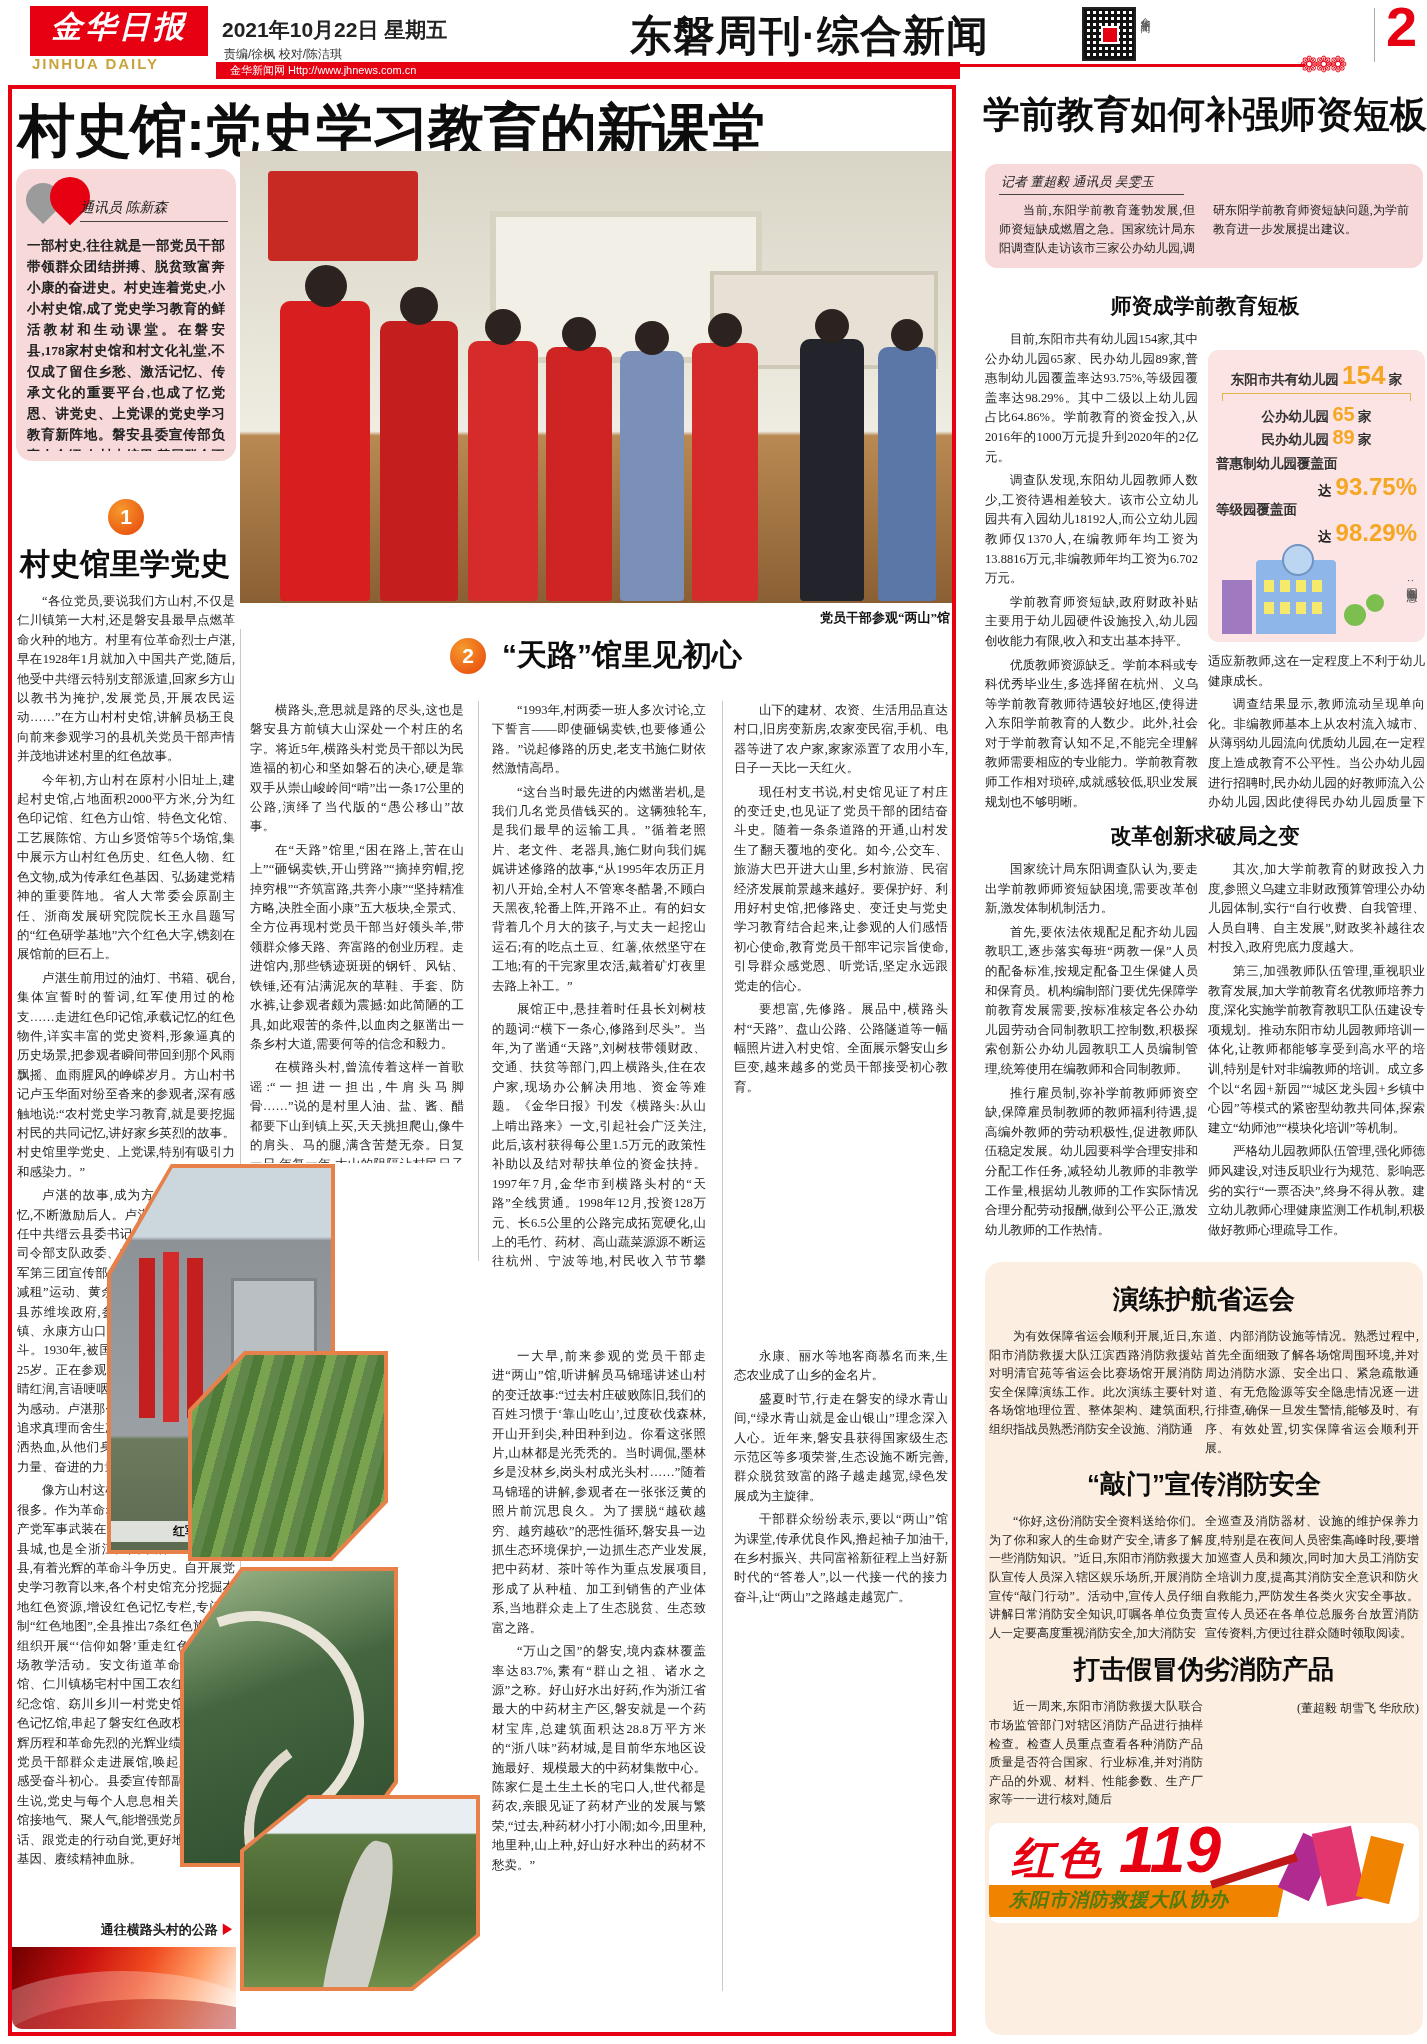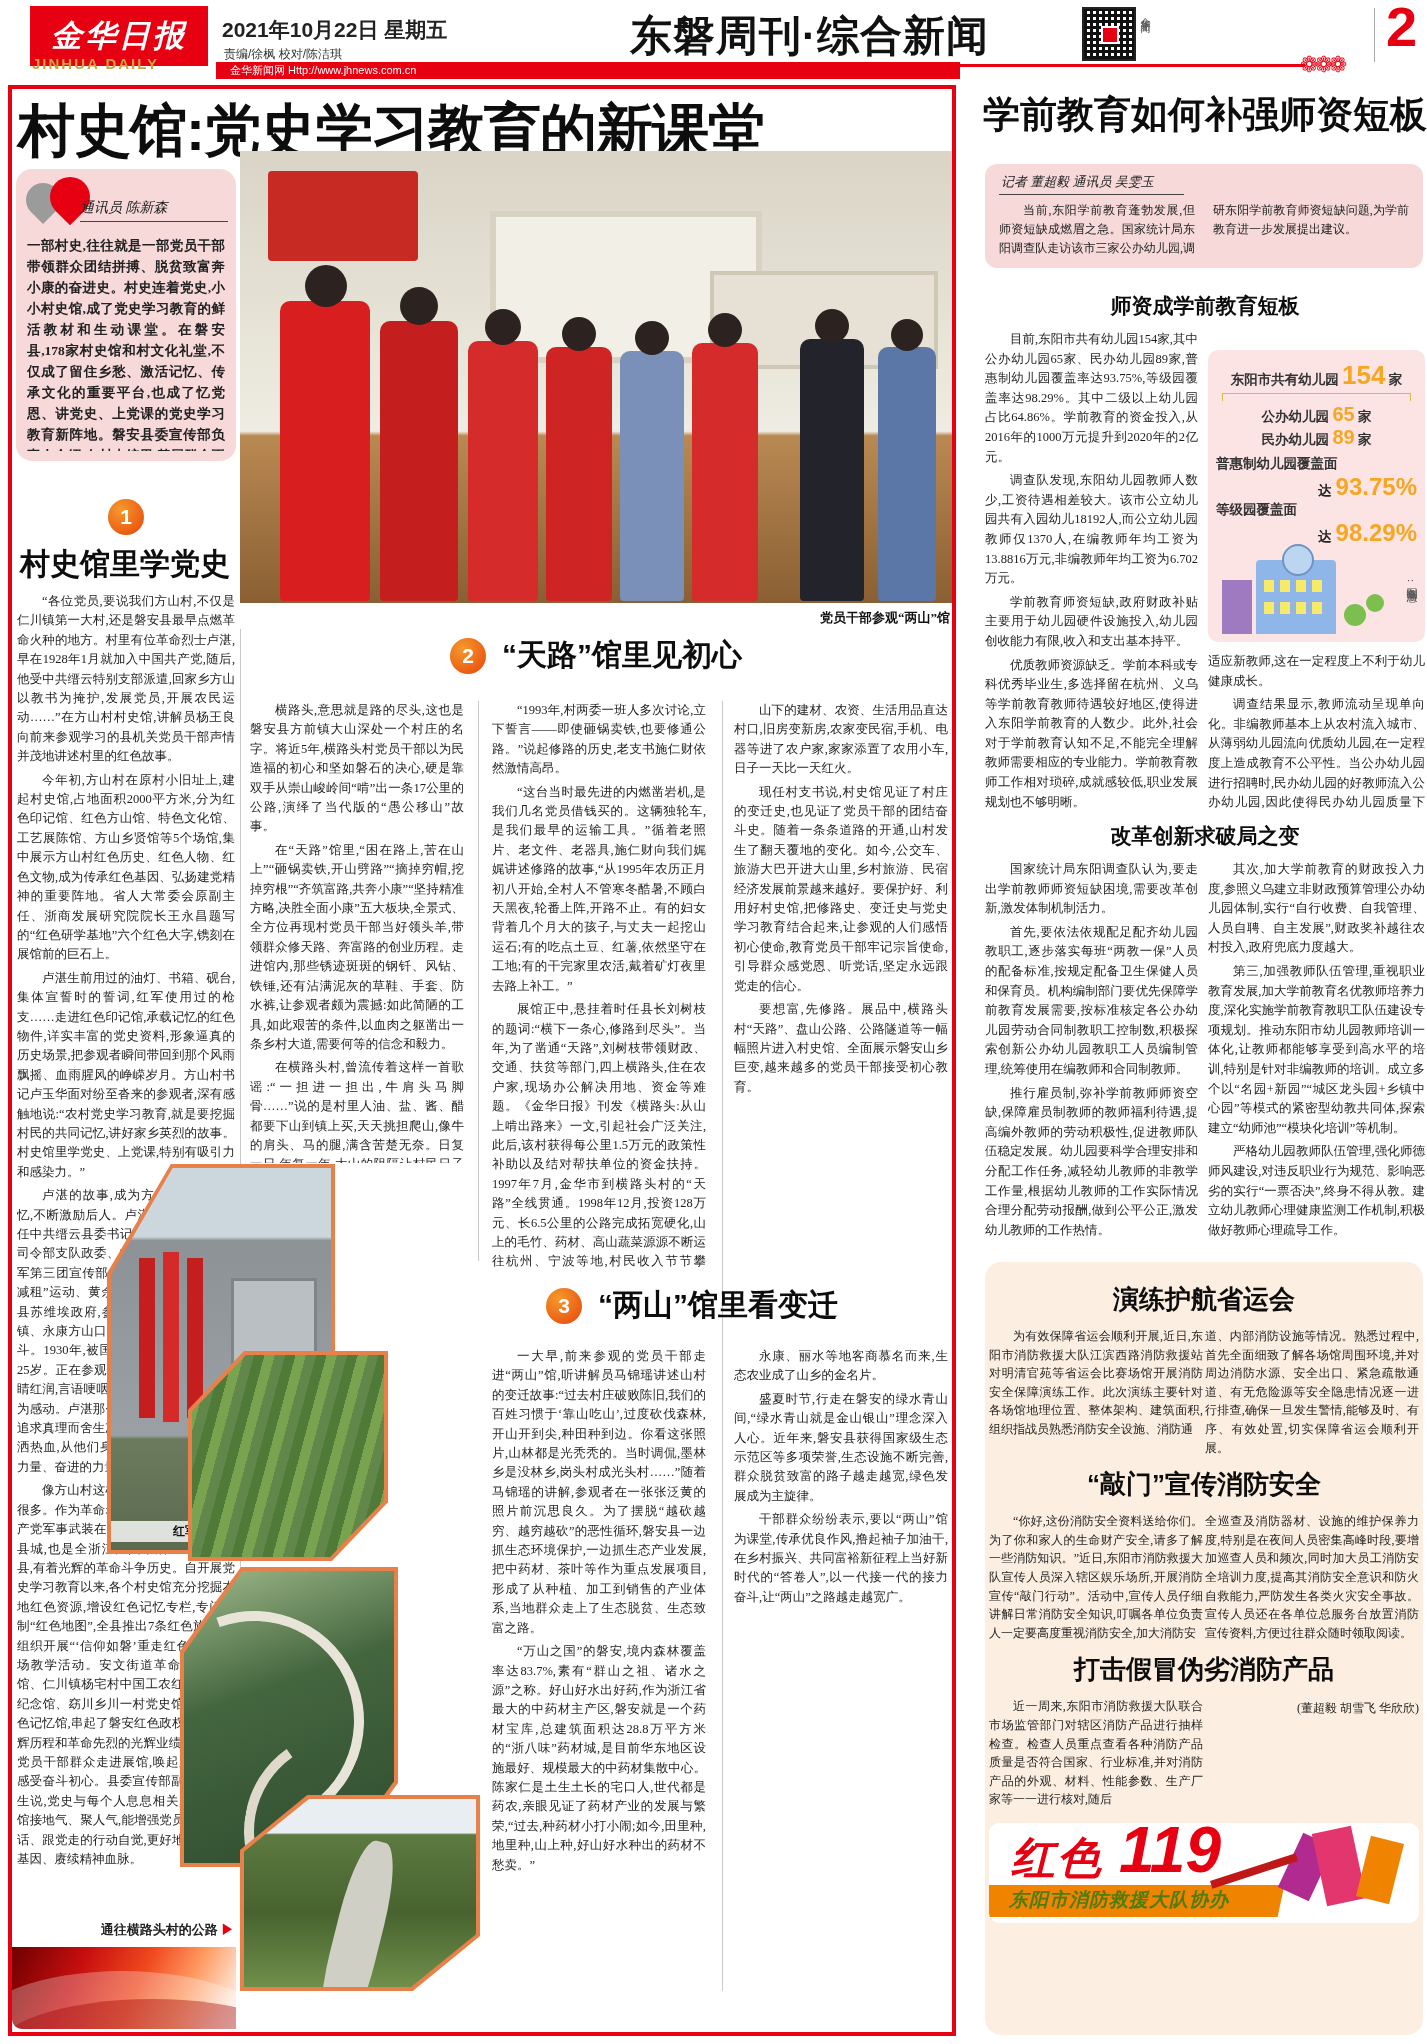--- a/index.html
+++ b/index.html
@@ -2,21 +2,21 @@
 <html><head>
 <meta charset="utf-8">
 <style>
   html,body{margin:0;padding:0;background:#fff;}
   #page{position:relative;width:1427px;height:2044px;background:#fff;overflow:hidden;
         font-family:"Liberation Serif",serif;color:#222;}
   .abs{position:absolute;}
   .sans{font-family:"Liberation Sans",sans-serif;}
   p{margin:0 0 4px 0;text-indent:2em;}
   
-  .logo-box{left:30px;top:6px;width:178px;height:60px;background:#e60012;display:flex;align-items:center;justify-content:center;}
+  .logo-box{left:30px;top:6px;width:178px;height:50px;background:#e60012;display:flex;justify-content:center;}
   .logo-cn{color:#fff;font-size:31px;font-weight:900;font-style:italic;letter-spacing:3px;font-family:"Liberation Serif",serif;}
   .logo-en{left:32px;top:55px;width:176px;color:#c9a43e;font-size:15px;font-weight:700;letter-spacing:2px;}
   .h-date{left:222px;top:16px;font-size:21px;font-weight:700;}
   .h-editors{left:224px;top:46px;font-size:12px;color:#333;}
   .h-redbar{left:216px;top:62px;width:744px;height:17px;background:#e60012;color:#fff;
             font-size:11px;line-height:17px;padding-left:14px;box-sizing:border-box;}
   .masthead{left:630px;top:8px;width:445px;text-align:left;font-size:42px;font-weight:900;letter-spacing:1px;color:#111;}
   .h-rule{left:960px;top:64px;width:345px;height:3px;background:#e60012;}
   .h-orn{left:1300px;top:52px;font-size:22px;color:#e60012;letter-spacing:-4px;}
   .qr{left:1082px;top:7px;width:50px;height:50px;border:2px solid #222;
@@ -172,24 +172,20 @@
       <p>“1993年,村两委一班人多次讨论,立下誓言——即使砸锅卖铁,也要修通公路。”说起修路的历史,老支书施仁财依然激情高昂。</p>
       <p>“这台当时最先进的内燃凿岩机,是我们几名党员借钱买的。这辆独轮车,是我们最早的运输工具。”循着老照片、老文件、老器具,施仁财向我们娓娓讲述修路的故事,“从1995年农历正月初八开始,全村人不管寒冬酷暑,不顾白天黑夜,轮番上阵,开路不止。有的妇女背着几个月大的孩子,与丈夫一起挖山运石;有的吃点土豆、红薯,依然坚守在工地;有的干完家里农活,戴着矿灯夜里去路上补工。”</p>
       <p>展馆正中,悬挂着时任县长刘树枝的题词:“横下一条心,修路到尽头”。当年,为了凿通“天路”,刘树枝带领财政、交通、扶贫等部门,四上横路头,住在农户家,现场办公解决用地、资金等难题。《金华日报》刊发《横路头:从山上啃出路来》一文,引起社会广泛关注,此后,该村获得每公里1.5万元的政策性补助以及结对帮扶单位的资金扶持。1997年7月,金华市到横路头村的“天路”全线贯通。1998年12月,投资128万元、长6.5公里的公路完成拓宽硬化,山上的毛竹、药材、高山蔬菜源源不断运往杭州、宁波等地,村民收入节节攀升。</p>
     </div>
     <div class="abs bodycol" style="left:722px;top:612px;width:214px;height:572px;">
       <p>山下的建材、农资、生活用品直达村口,旧房变新房,农家变民宿,手机、电器等进了农户家,家家添置了农用小车,日子一天比一天红火。</p>
       <p>现任村支书说,村史馆见证了村庄的变迁史,也见证了党员干部的团结奋斗史。随着一条条道路的开通,山村发生了翻天覆地的变化。如今,公交车、旅游大巴开进大山里,乡村旅游、民宿经济发展前景越来越好。要保护好、利用好村史馆,把修路史、变迁史与党史学习教育结合起来,让参观的人们感悟初心使命,教育党员干部牢记宗旨使命,引导群众感党恩、听党话,坚定永远跟党走的信心。</p>
       <p>要想富,先修路。展品中,横路头村“天路”、盘山公路、公路隧道等一幅幅照片进入村史馆、全面展示磐安山乡巨变,越来越多的党员干部接受初心教育。</p>
     </div>
 
-    <div class="abs" style="left:420px;top:1196px;width:520px;text-align:center;">
-      <span class="badge sans" style="display:inline-block;vertical-align:middle;">3</span>
-      <span class="s-title sans" style="font-size:30px;vertical-align:middle;margin-left:12px;">“两山”馆里看变迁</span>
-    </div>
 
     <div class="abs bodycol" style="left:480px;top:1258px;width:214px;height:642px;">
       <p>一大早,前来参观的党员干部走进“两山”馆,听讲解员马锦瑶讲述山村的变迁故事:“过去村庄破败陈旧,我们的百姓习惯于‘靠山吃山’,过度砍伐森林,开山开到尖,种田种到边。你看这张照片,山林都是光秃秃的。当时调侃,墨林乡是没林乡,岗头村成光头村……”随着马锦瑶的讲解,参观者在一张张泛黄的照片前沉思良久。为了摆脱“越砍越穷、越穷越砍”的恶性循环,磐安县一边抓生态环境保护,一边抓生态产业发展,把中药材、茶叶等作为重点发展项目,形成了从种植、加工到销售的产业体系,当地群众走上了生态脱贫、生态致富之路。</p>
       <p>“万山之国”的磐安,境内森林覆盖率达83.7%,素有“群山之祖、诸水之源”之称。好山好水出好药,作为浙江省最大的中药材主产区,磐安就是一个药材宝库,总建筑面积达28.8万平方米的“浙八味”药材城,是目前华东地区设施最好、规模最大的中药材集散中心。陈家仁是土生土长的宅口人,世代都是药农,亲眼见证了药材产业的发展与繁荣,“过去,种药材小打小闹;如今,田里种,地里种,山上种,好山好水种出的药材不愁卖。”</p>
     </div>
     <div class="abs bodycol" style="left:722px;top:1258px;width:214px;height:642px;">
       <p>永康、丽水等地客商慕名而来,生态农业成了山乡的金名片。</p>
       <p>盛夏时节,行走在磐安的绿水青山间,“绿水青山就是金山银山”理念深入人心。近年来,磐安县获得国家级生态示范区等多项荣誉,生态设施不断完善,群众脱贫致富的路子越走越宽,绿色发展成为主旋律。</p>
       <p>干部群众纷纷表示,要以“两山”馆为课堂,传承优良作风,撸起袖子加油干,在乡村振兴、共同富裕新征程上当好新时代的“答卷人”,以一代接一代的接力奋斗,让“两山”之路越走越宽广。</p>
     </div>

